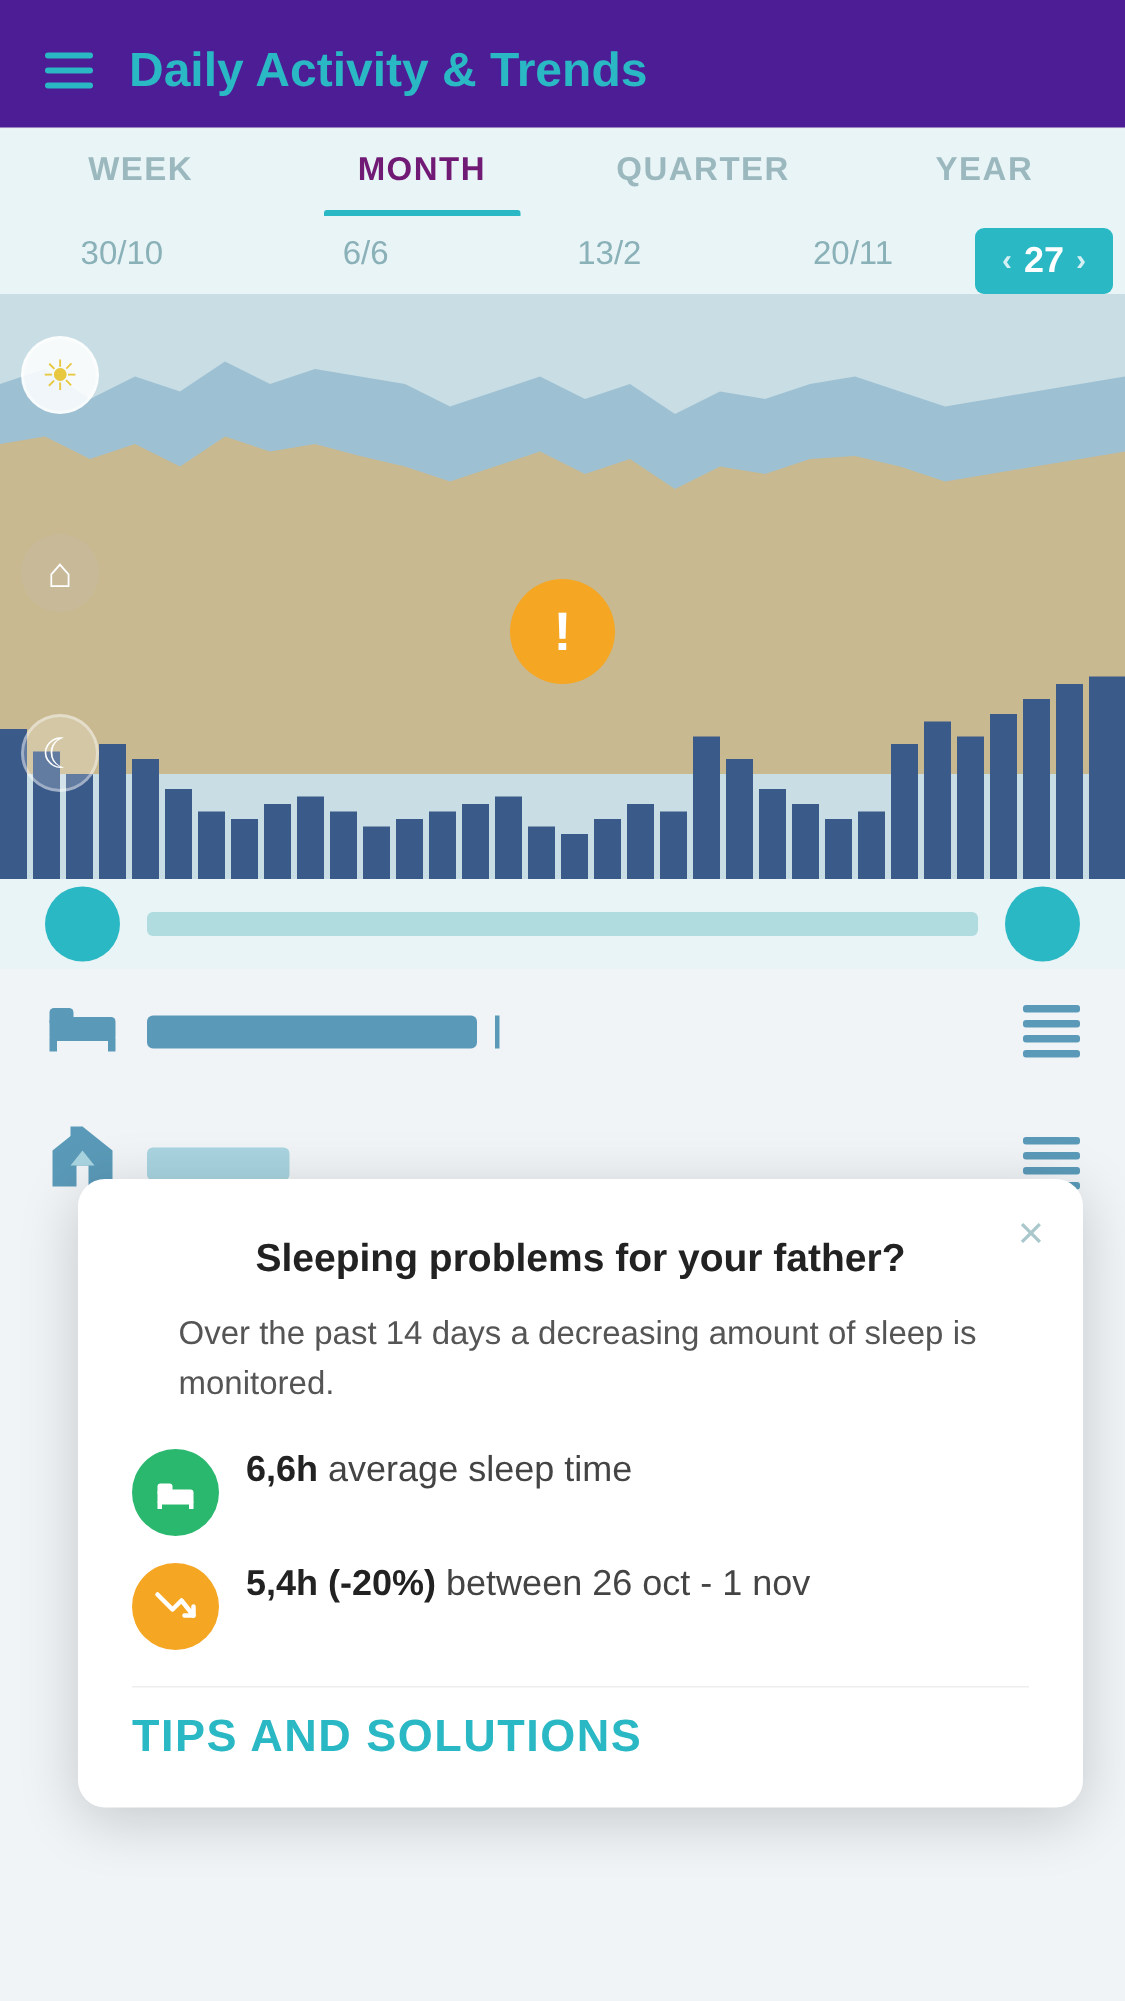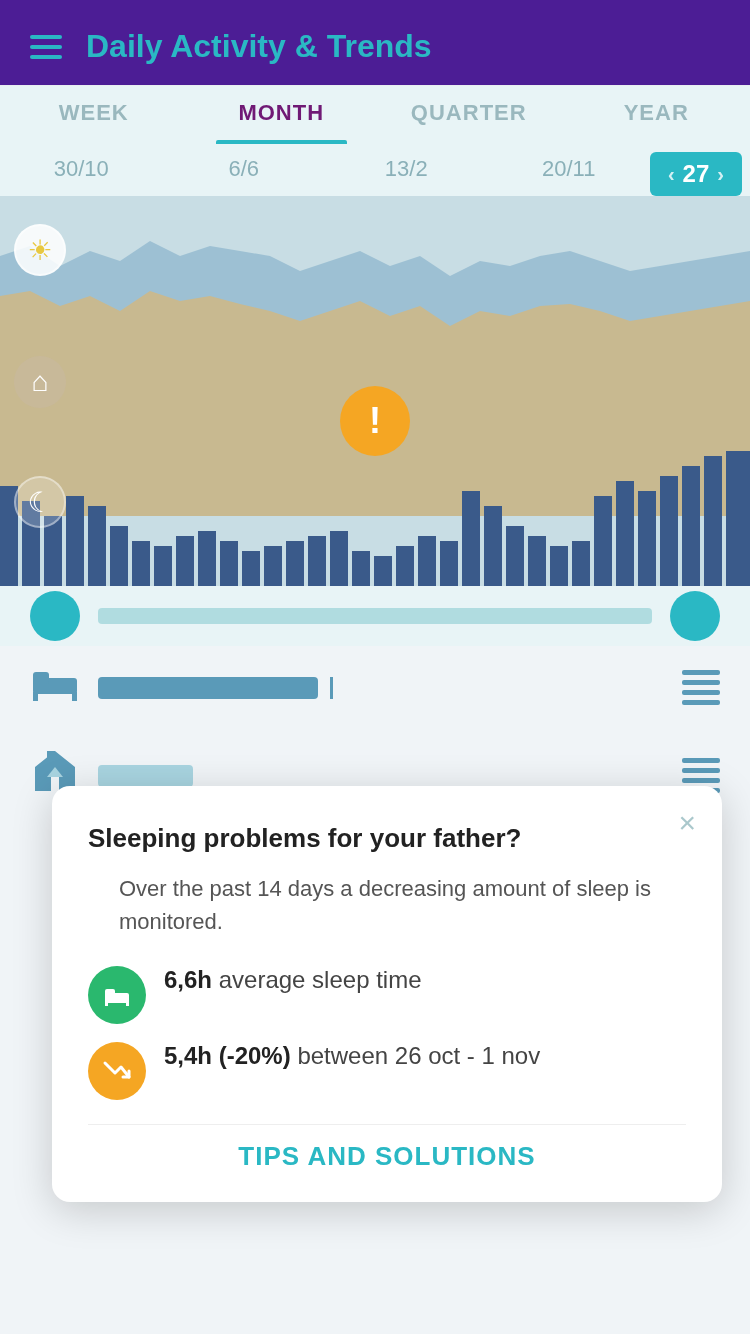--- a/index.html
+++ b/index.html
@@ -189,20 +189,21 @@
       cursor: pointer;
       line-height: 1;
       font-weight: 300;
     }
     .popup-title {
       font-size: 26px;
       font-weight: 800;
       color: #222;
       margin-bottom: 16px;
       line-height: 1.3;
+      text-align: center;
     }
     .popup-desc {
       font-size: 22px;
       color: #555;
       line-height: 1.5;
       margin-bottom: 28px;
       margin-left: 31px;
     }
     .popup-stat {
       display: flex;
@@ -235,22 +236,22 @@
     .stat-text strong {
       font-weight: 800;
       color: #222;
     }
     .popup-divider {
       border: none;
       border-top: 1px solid #eee;
       margin: 24px 0 16px;
     }
     .popup-action {
-      text-align: center;
-      font-size: 26px;
+      text-align: left;
+      font-size: 30px;
       font-weight: 700;
       color: #2ab8c4;
       letter-spacing: 1px;
       cursor: pointer;
     }
 
     
     .bottom-section {
       background: #f0f4f7;
       padding: 0 0 30px;

